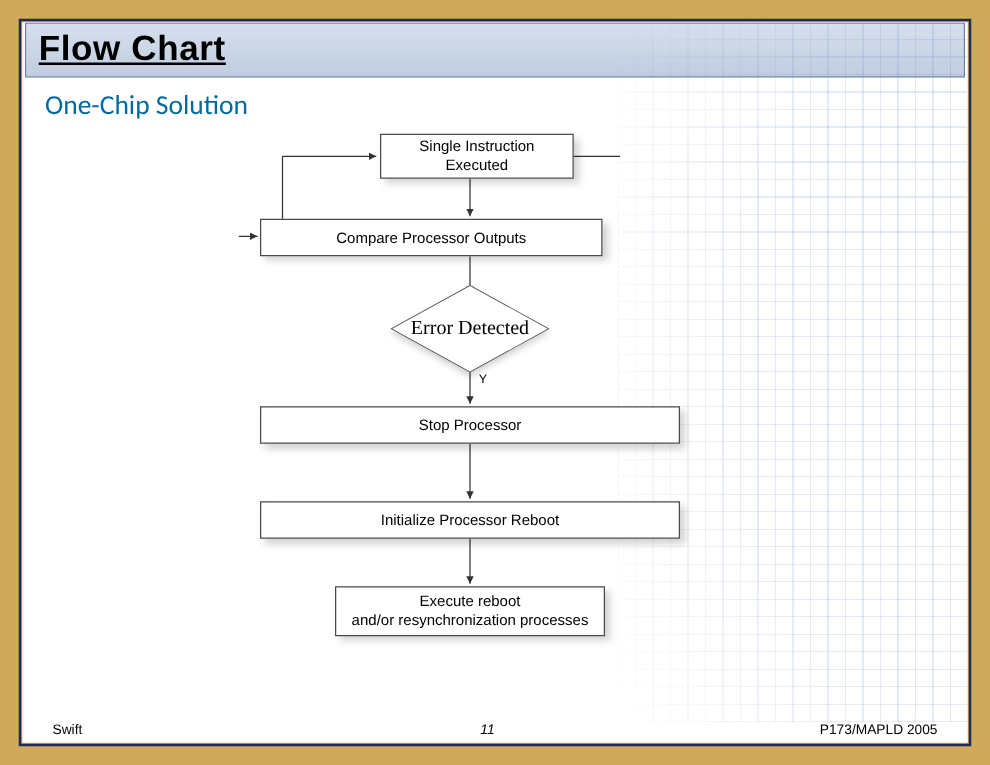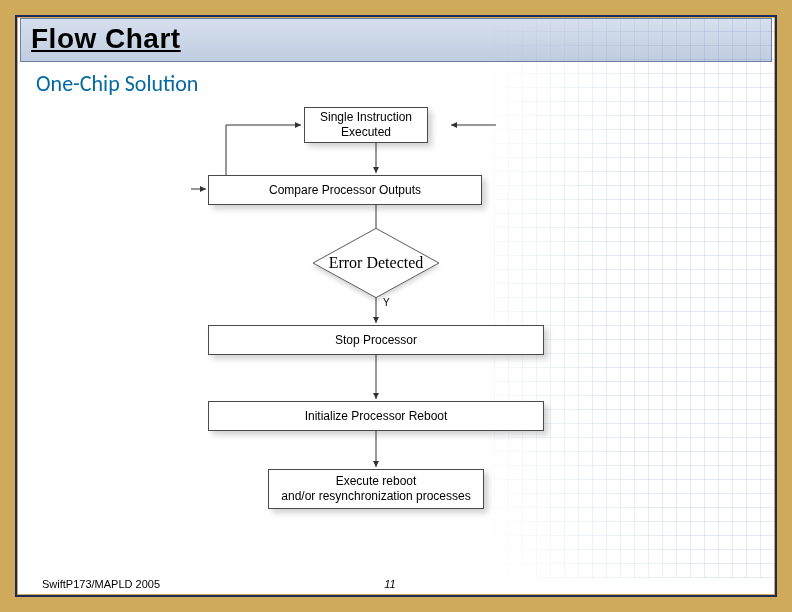--- a/index.html
+++ b/index.html
@@ -107,20 +107,21 @@
     position: absolute;
     inset: 0;
     width: 100%;
     height: 100%;
     pointer-events: none;
   }
   .footer {
     position: absolute;
     bottom: 4px; left: 0; right: 0;
     display: flex;
+    justify-content: space-between;
     padding: 0 24px;
     font-family: Arial, sans-serif;
     font-size: 11px;
     color: #000;
   }
   .footer .center { position: absolute; left: 0; right: 12px; text-align: center; font-style: italic; }
   .arrowhead { fill: #333; }
   .connector-line { stroke: #333; stroke-width: 1; fill: none; }
 </style>
 </head>
@@ -162,21 +163,21 @@
       <line class="connector-line" x1="240" y1="104" x2="240" y2="134" marker-end="url(#ah)"></line>
 
       <line class="connector-line" x1="240" y1="190" x2="240" y2="222" marker-end="url(#ah)"></line>
       <text x="247" y="205" font-size="10" font-family="Arial">Y</text>
 
       <line class="connector-line" x1="240" y1="254" x2="240" y2="298" marker-end="url(#ah)"></line>
 
       <line class="connector-line" x1="240" y1="330" x2="240" y2="366" marker-end="url(#ah)"></line>
     </svg>
 
-    <div class="node" style="left:168px; top:6px; width:124px; height:36px;">
+    <div class="node" style="left:168px; top:6px; width:155px; height:36px;">
       <div>
         <div>Single Instruction Executed</div>
       </div>
     </div>
 
     <div class="node" style="left:72px; top:74px; width:274px; height:30px;">
       <span>Compare Processor Outputs</span>
     </div>
 
     <div class="diamond" style="left:155px; top:134px;">

